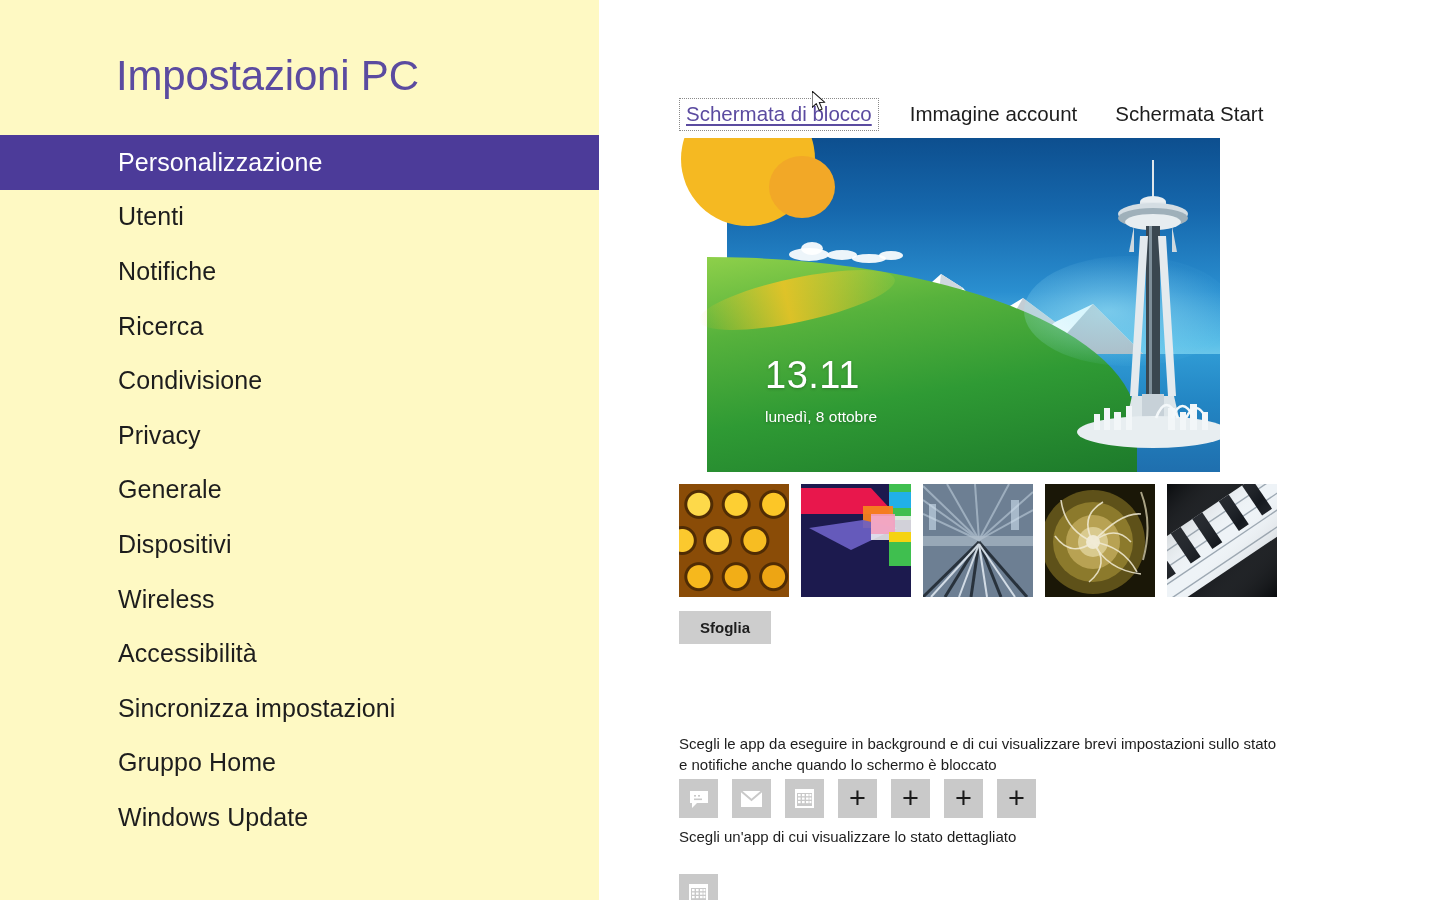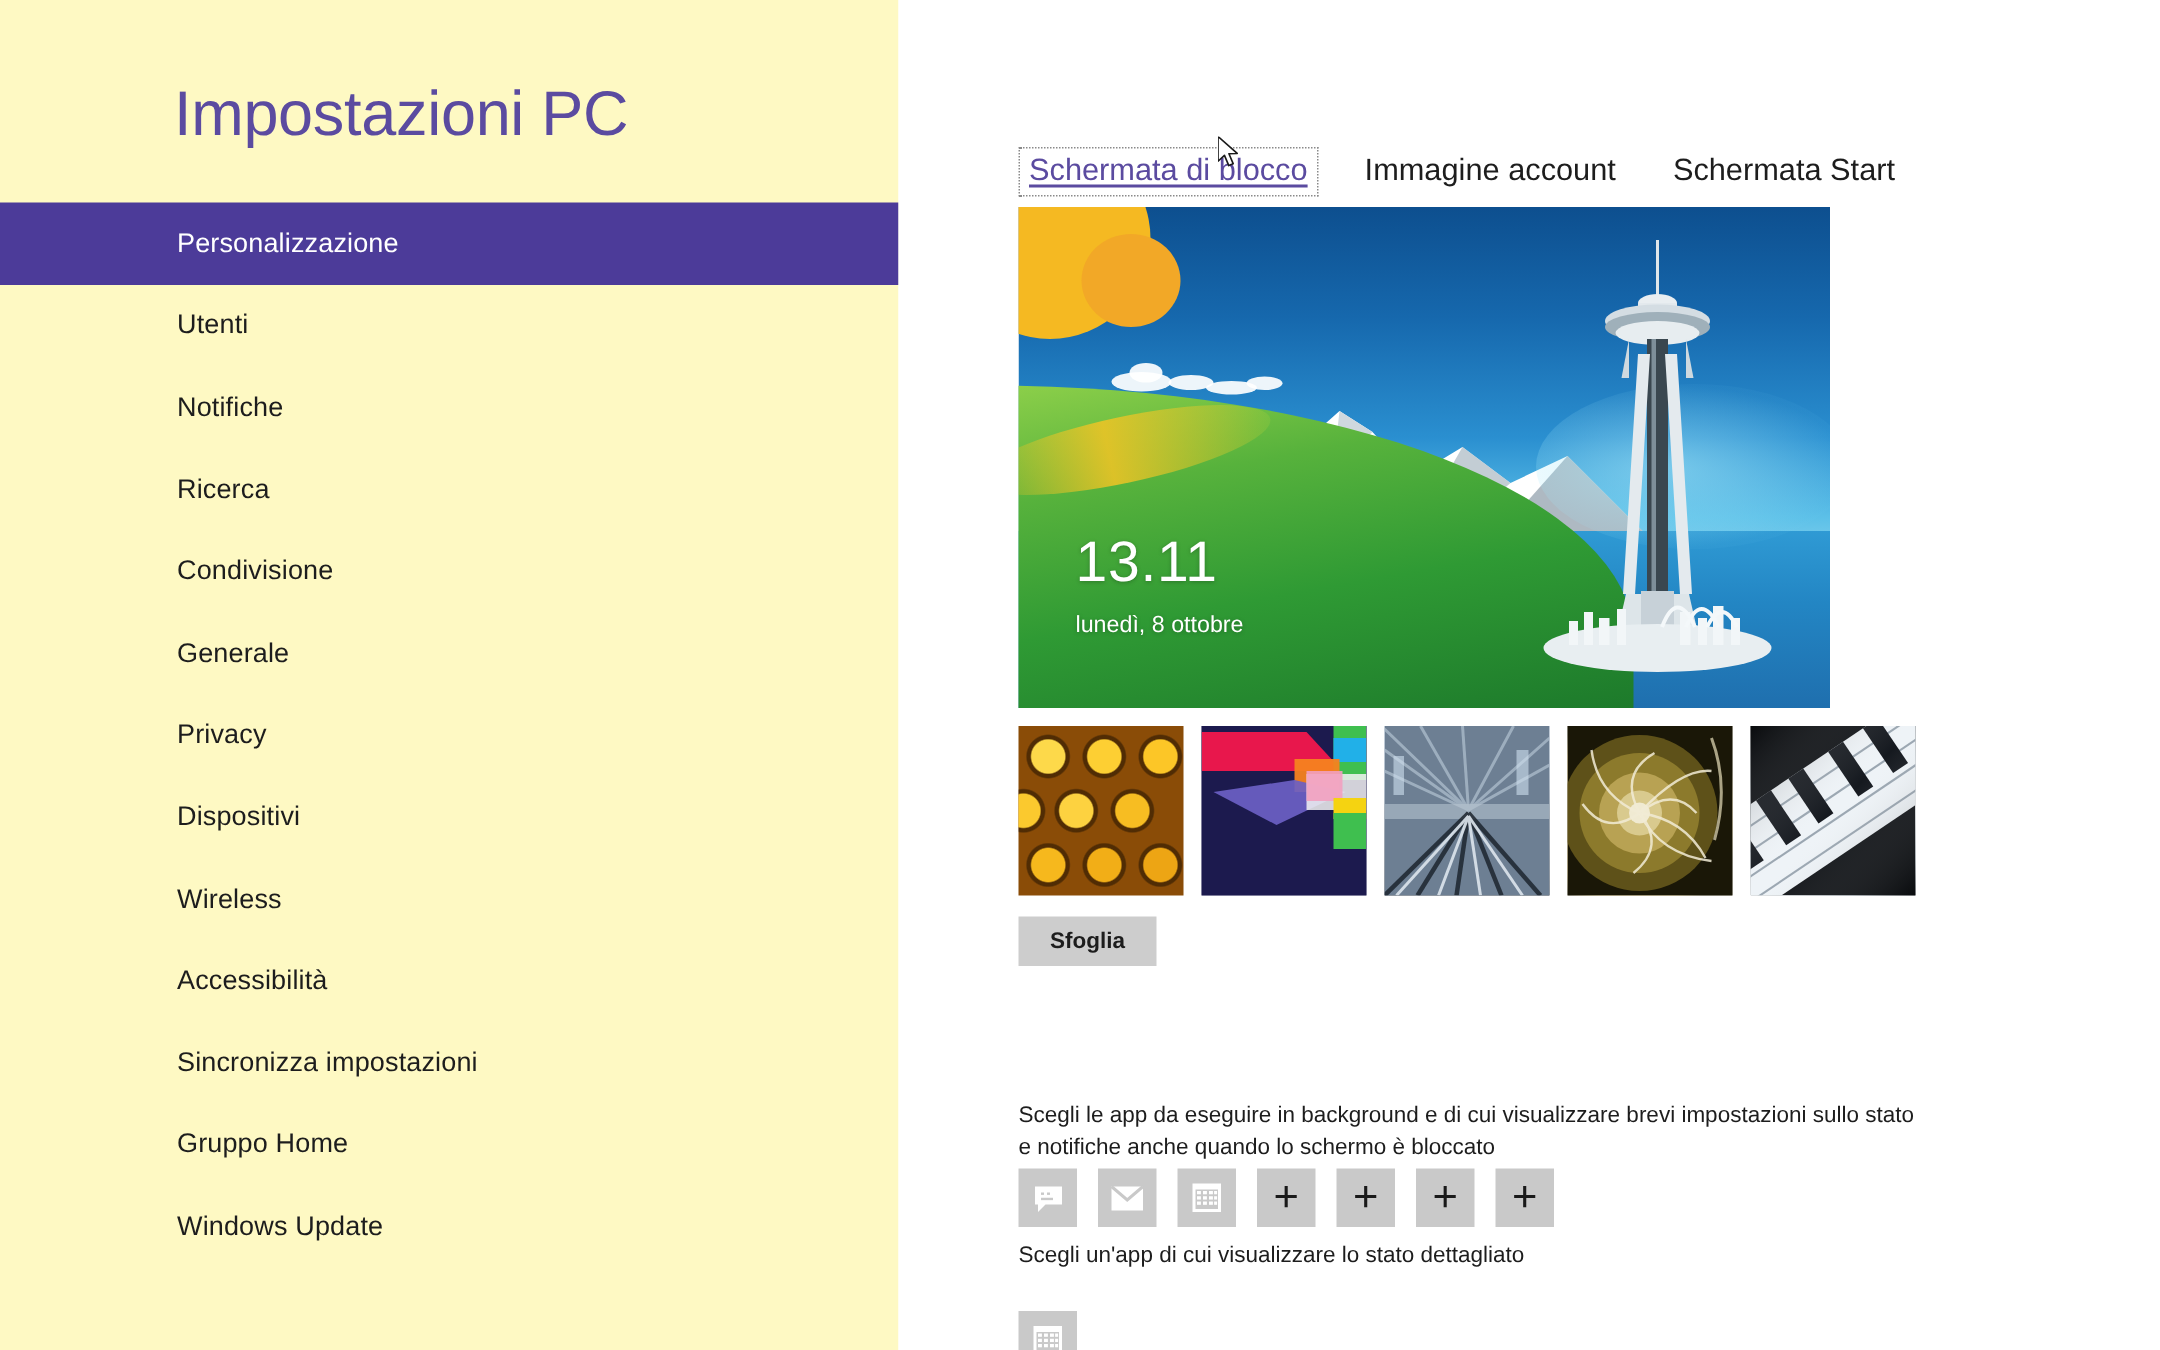--- a/index.html
+++ b/index.html
@@ -22,21 +22,21 @@
     position: absolute; left: 116px; top: 52px;
     font-size: 42px; font-weight: 300;
     color: #5b4ba0; letter-spacing: -0.2px;
     white-space: nowrap;
   }
   .nav-list { position: absolute; left: 0; top: 135px; width: 599px; }
   .nav-item {
     height: 54.6px;
     display: flex; align-items: center;
     padding-left: 118px;
-    font-size: 18px; font-weight: 300;
+    font-size: 25px; font-weight: 300;
     color: #1d1d1d; letter-spacing: 0.1px;
     cursor: default;
   }
   .nav-item.selected { background: #4c3b99; color: #ffffff; }
 
   
   .main { position: absolute; left: 599px; top: 0; width: 841px; height: 900px; background: #ffffff; }
 
   .tabs { position: absolute; left: 80px; top: 78px; display: flex; align-items: flex-start; margin-top: 20px; }
   .tab {
@@ -50,20 +50,21 @@
     text-decoration: underline;
     text-underline-offset: 3px;
   }
   .cursor-arrow { position: absolute; left: 213px; top: 91px; width: 16px; height: 22px; pointer-events: none; }
 
   
   .preview-wrap { position: absolute; left: 80px; top: 138px; width: 541px; height: 334px; overflow: hidden; }
   .preview {
     position: absolute; inset: 0;
     background: linear-gradient(180deg,#0d4f8f 0%, #1668ad 22%, #2a8fd0 46%, #5cc0e8 62%, #8ed6ef 72%, #bfe6f5 80%, #8ccfe8 100%);
+    margin-left: 48px;
   }
   .sun-a { position: absolute; left: -46px; top: -46px; width: 134px; height: 134px; border-radius: 50%; background: #f5b922; }
   .sun-b { position: absolute; left: 42px; top: 18px; width: 66px; height: 62px; border-radius: 50%; background: #f2a827; }
   .cloud { position: absolute; background: #ffffff; border-radius: 50%; opacity: .92; }
   .c1 { left: 62px; top: 110px; width: 40px; height: 13px; }
   .c2 { left: 74px; top: 104px; width: 22px; height: 13px; }
   .c3 { left: 100px; top: 112px; width: 30px; height: 10px; }
   .c4 { left: 125px; top: 116px; width: 34px; height: 9px; }
   .c5 { left: 152px; top: 113px; width: 24px; height: 9px; }
 
@@ -169,24 +170,24 @@
       <div class="nav-item">
         <span>Notifiche</span>
       </div>
       <div class="nav-item">
         <span>Ricerca</span>
       </div>
       <div class="nav-item">
         <span>Condivisione</span>
       </div>
       <div class="nav-item">
+        <span>Privacy</span>
+      </div>
+      <div class="nav-item">
         <span>Generale</span>
-      </div>
-      <div class="nav-item">
-        <span>Privacy</span>
       </div>
       <div class="nav-item">
         <span>Dispositivi</span>
       </div>
       <div class="nav-item">
         <span>Wireless</span>
       </div>
       <div class="nav-item">
         <span>Accessibilità</span>
       </div>

